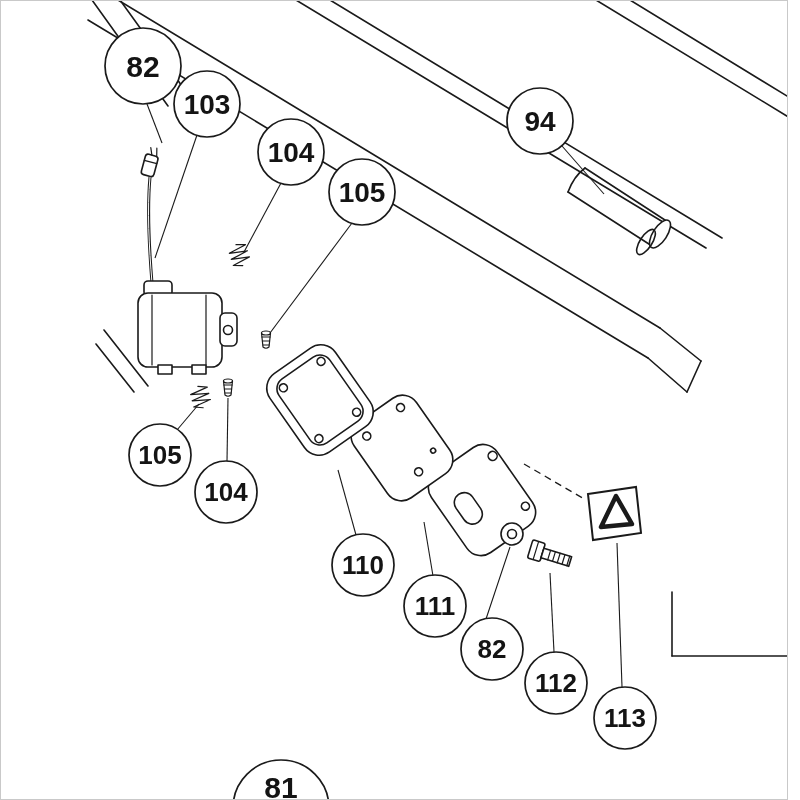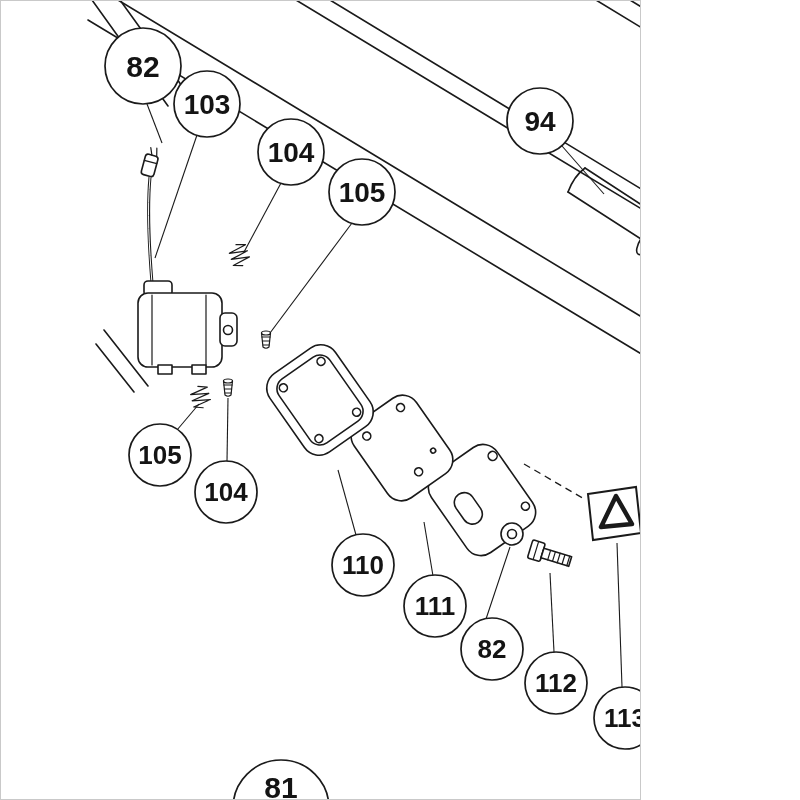--- a/index.html
+++ b/index.html
@@ -1,16 +1,16 @@
 <!DOCTYPE html>
 <html><head>
 <meta charset="utf-8">
 <style>
   html,body{margin:0;padding:0;background:#fff;}
-  .stage{width:641px;height:800px;position:relative;background:#fff;outline:1px solid #c9c9c9;outline-offset:-1px;overflow:hidden;}
+  .stage{width:788px;height:800px;position:relative;background:#fff;outline:1px solid #c9c9c9;outline-offset:-1px;overflow:hidden;}
   svg{display:block;}
   .ln{stroke:#1a1a1a;stroke-width:1.6;fill:none;stroke-linecap:round;stroke-linejoin:round;}
   .thin{stroke-width:1.2;}
   .ldr{stroke:#1a1a1a;stroke-width:1.1;fill:none;}
   .whitefill{fill:#ffffff;}
   .dashed{stroke:#1a1a1a;stroke-width:1.3;stroke-dasharray:7 5;fill:none;}
   .bc{stroke:#1a1a1a;stroke-width:1.7;fill:#ffffff;}
   .bt{font-family:"Liberation Sans","DejaVu Sans",sans-serif;font-weight:bold;fill:#141414;text-anchor:middle;}
   .s26{font-size:26px;}
   .s28{font-size:28px;}

